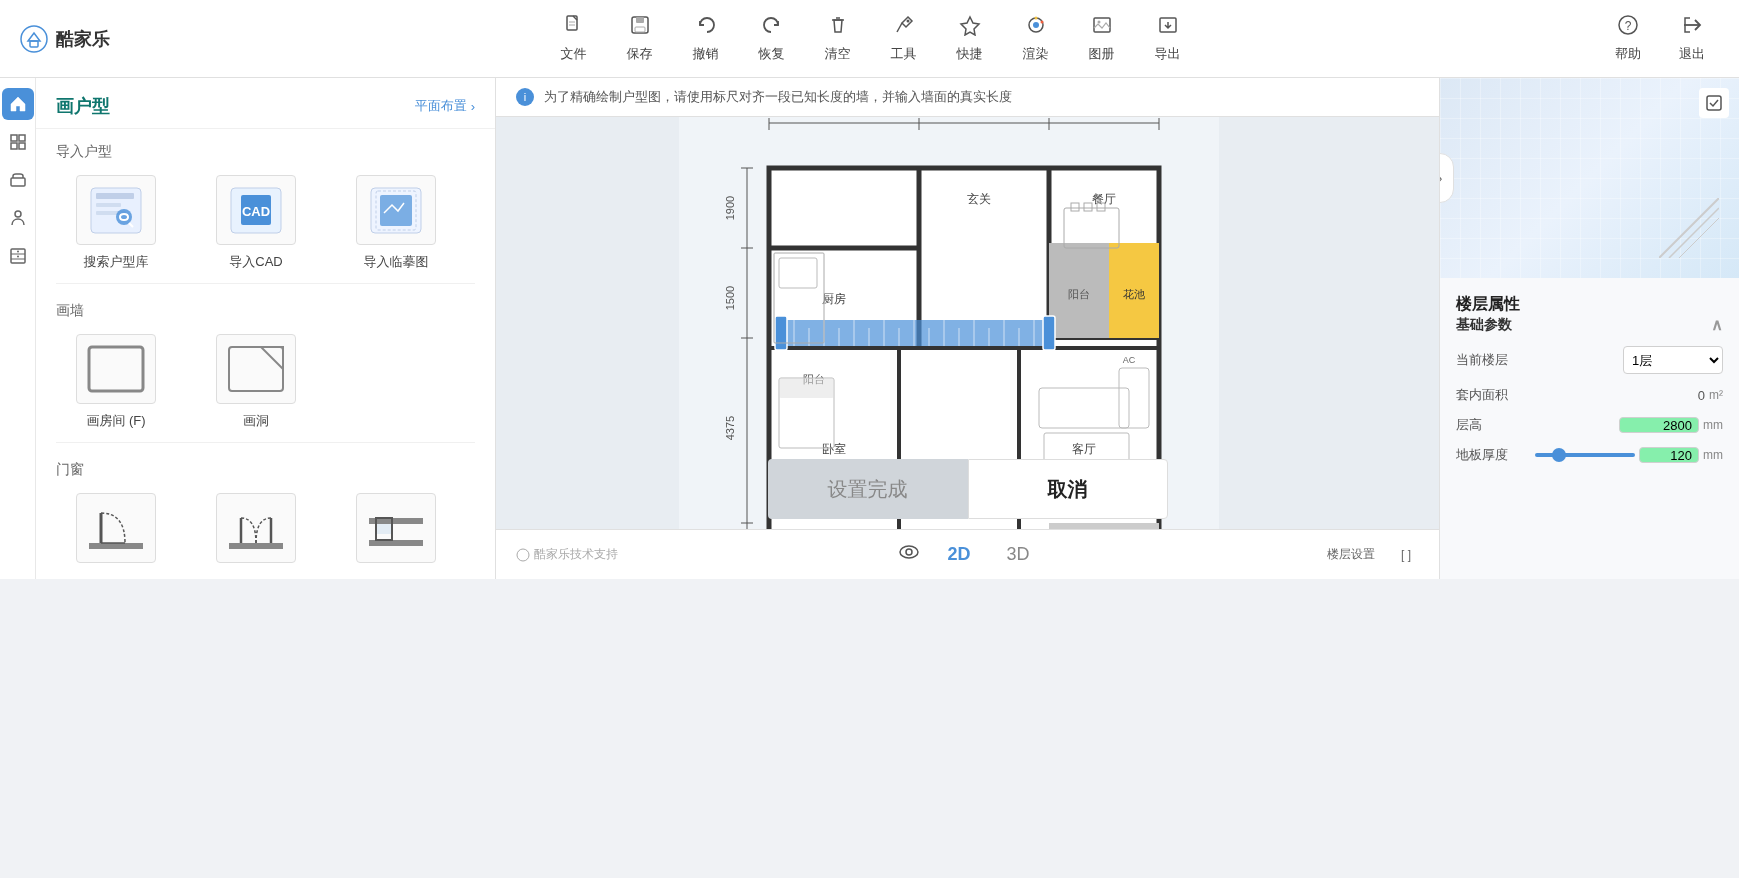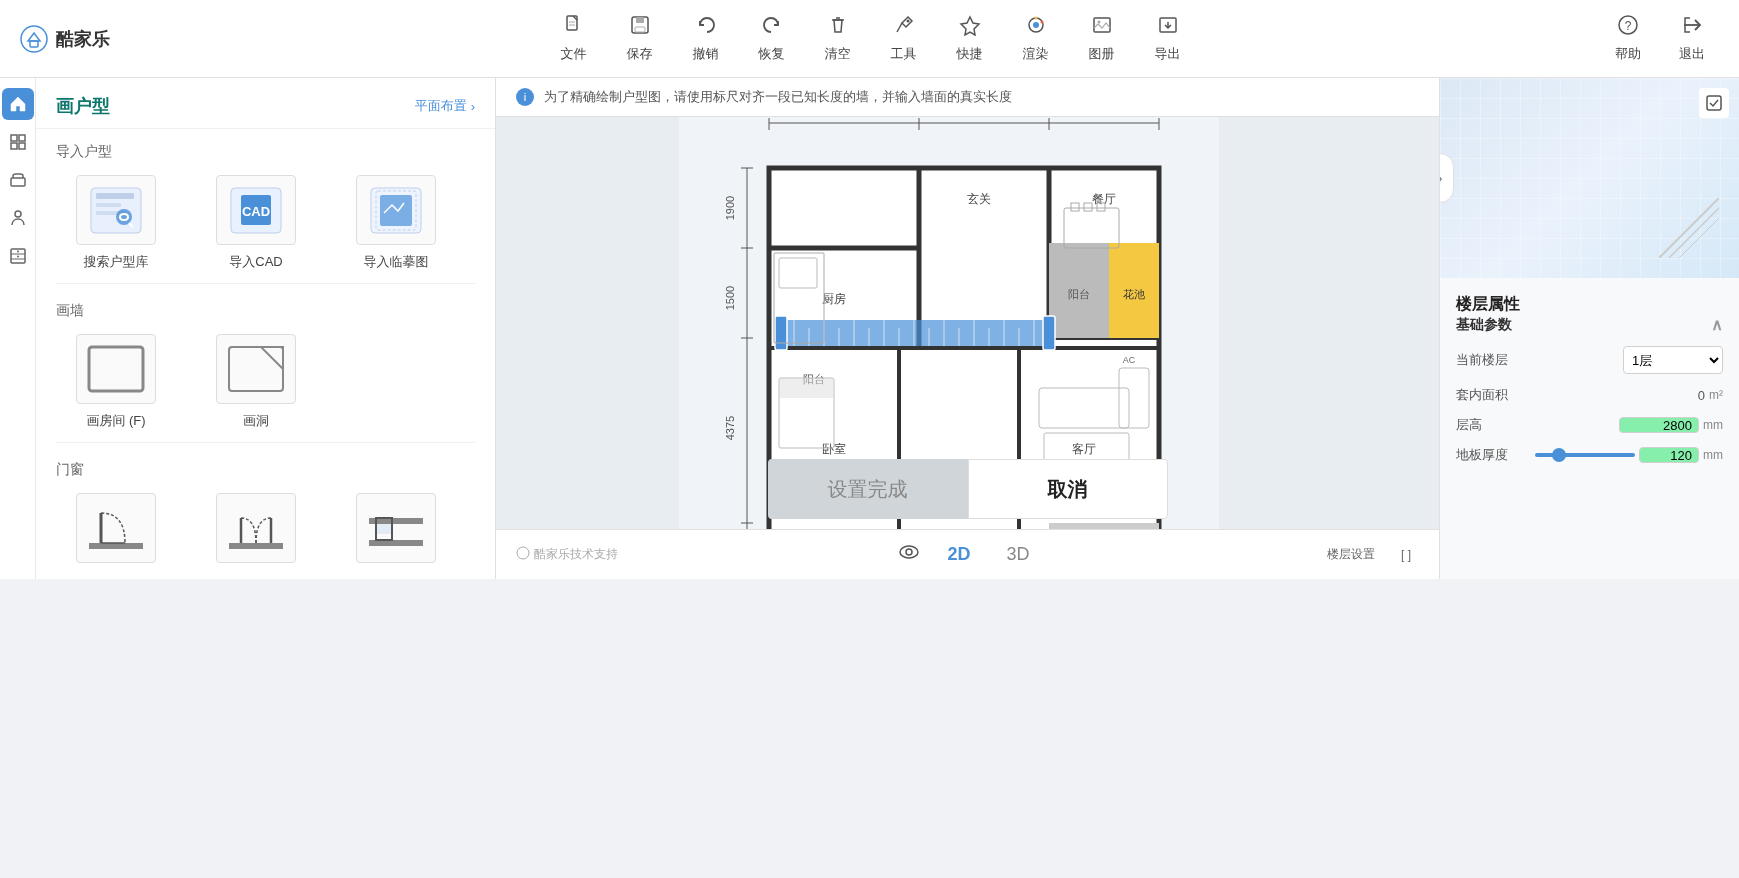--- a/index.html
+++ b/index.html
@@ -243,20 +243,21 @@
       border-top: 1px solid #e0e0e0;
       display: flex;
       align-items: center;
       justify-content: space-between;
       padding: 0 20px;
     }
     .bottom-credit {
       font-size: 12px;
       color: #aaa;
       display: flex;
+      align-items: center;
       gap: 4px;
     }
     .view-tabs {
       display: flex;
       align-items: center;
       gap: 20px;
       position: absolute;
       left: 50%;
       transform: translateX(-50%);
     }

